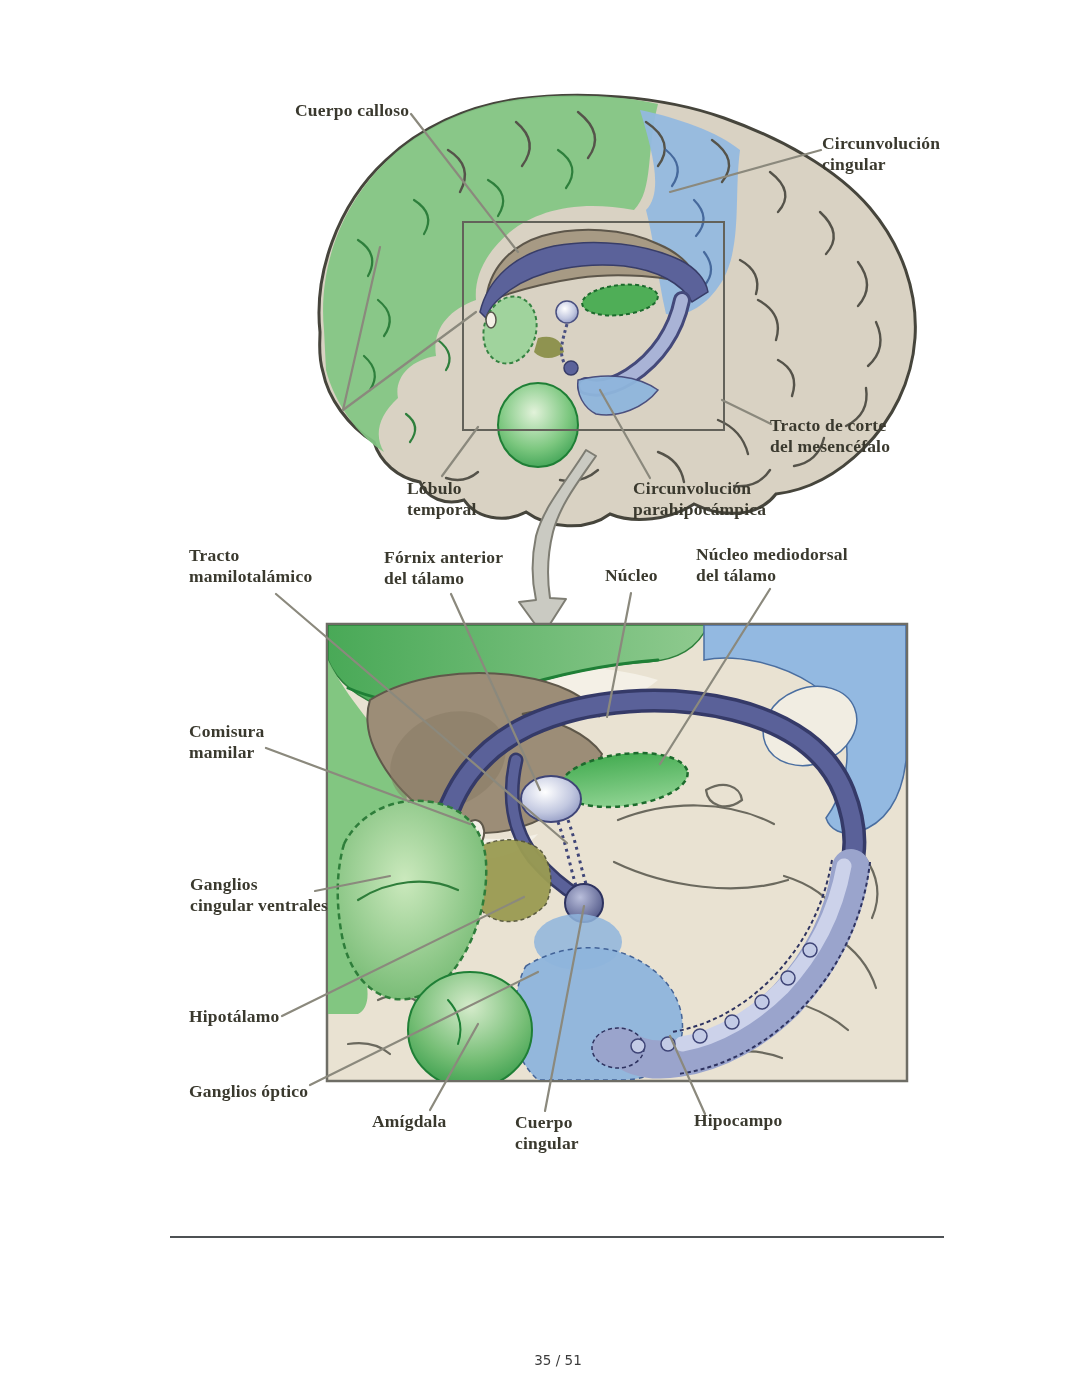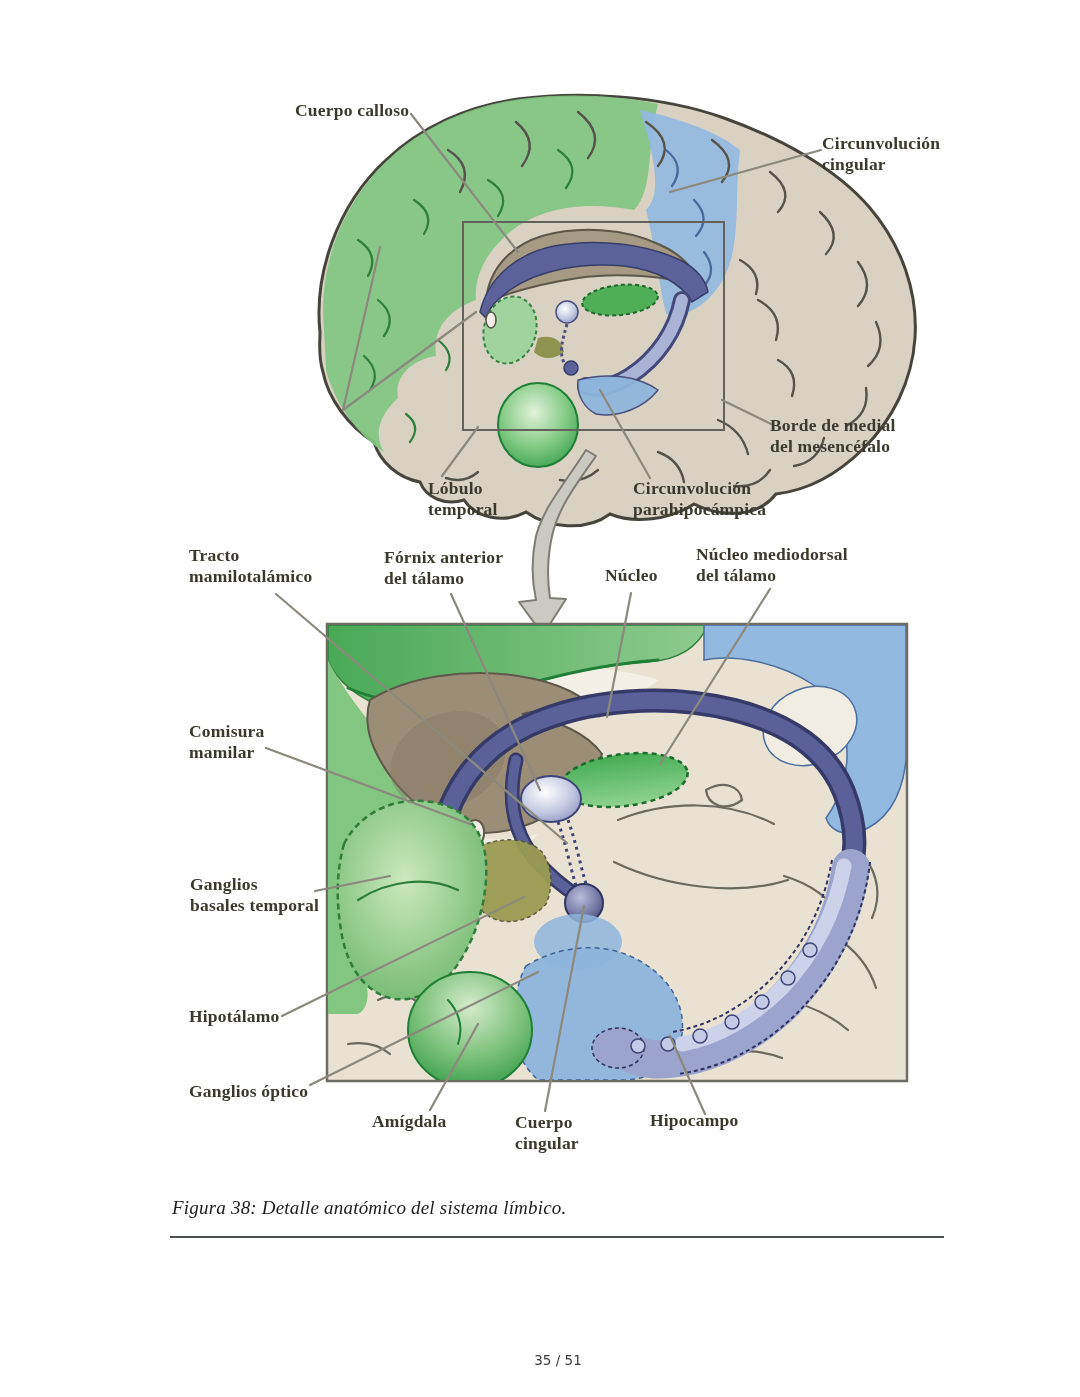--- a/index.html
+++ b/index.html
@@ -295,41 +295,40 @@
         <line x1="412" y1="1110" x2="460" y2="1024"></line>
         <line x1="527" y1="1111" x2="566" y2="906"></line>
         <line x1="687" y1="1114" x2="652" y2="1036"></line>
       </g>
     </g>
   </svg>
 
   <div class="lbl" style="left:277px;top:100px;">Cuerpo calloso</div>
   <div class="lbl" style="left:804px;top:133px;">Circunvolución
 cingular</div>
-  <div class="lbl" style="left:752px;top:415px;">Borde de medial
+  <div class="lbl" style="left:752px;top:415px;">Tracto de corte
 del mesencéfalo</div>
-  <div class="lbl" style="left:410px;top:478px;">Lóbulo
+  <div class="lbl" style="left:389px;top:478px;">Lóbulo
 temporal</div>
   <div class="lbl" style="left:615px;top:478px;">Circunvolución
 parahipocámpica</div>
 
   <div class="lbl" style="left:171px;top:545px;">Tracto
 mamilotalámico</div>
   <div class="lbl" style="left:366px;top:547px;">Fórnix anterior
 del tálamo</div>
   <div class="lbl" style="left:587px;top:565px;">Núcleo</div>
   <div class="lbl" style="left:678px;top:544px;">Núcleo mediodorsal
 del tálamo</div>
   <div class="lbl" style="left:171px;top:721px;">Comisura
 mamilar</div>
   <div class="lbl" style="left:172px;top:874px;">Ganglios
-basales temporal</div>
+cingular ventrales</div>
   <div class="lbl" style="left:171px;top:1006px;">Hipotálamo</div>
   <div class="lbl" style="left:171px;top:1081px;">Ganglios óptico</div>
   <div class="lbl" style="left:354px;top:1111px;">Amígdala</div>
   <div class="lbl" style="left:497px;top:1112px;">Cuerpo
 cingular</div>
-  <div class="lbl" style="left:632px;top:1110px;">Hipocampo</div>
-
-  <div class="caption">Figura 38: Detalle anatómico del sistema límbico.</div>
+  <div class="lbl" style="left:676px;top:1110px;">Hipocampo</div>
+
   <div class="divider"></div>
   <div class="pagenum">35 / 51</div>
 </div>
 
 </body></html>

